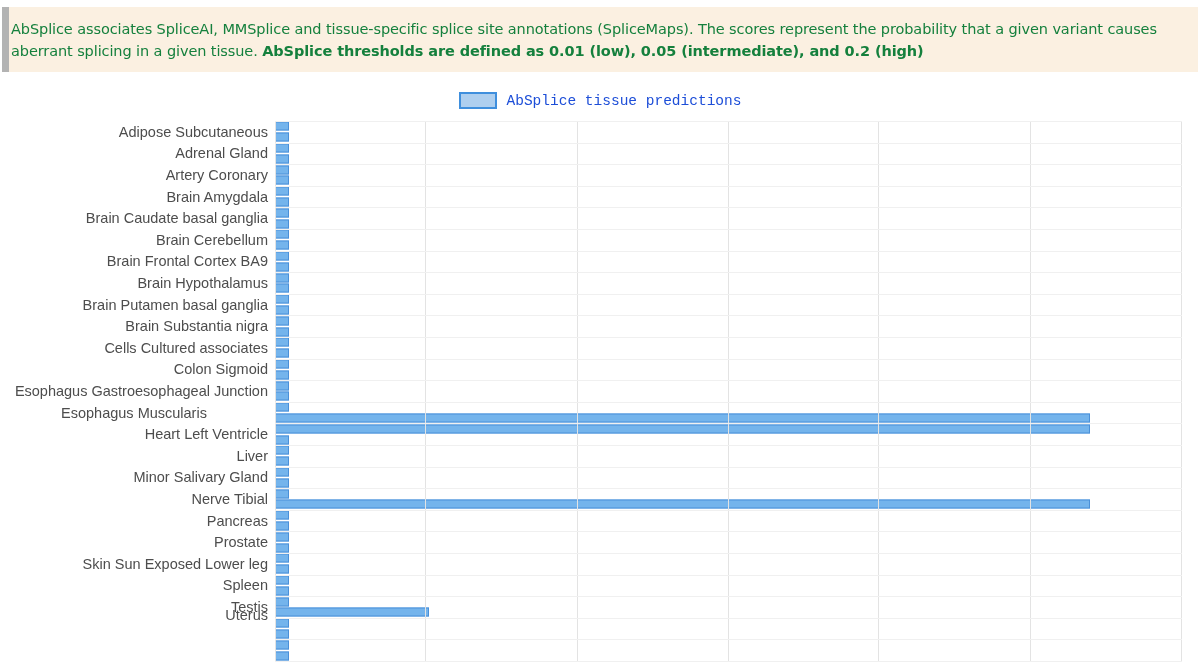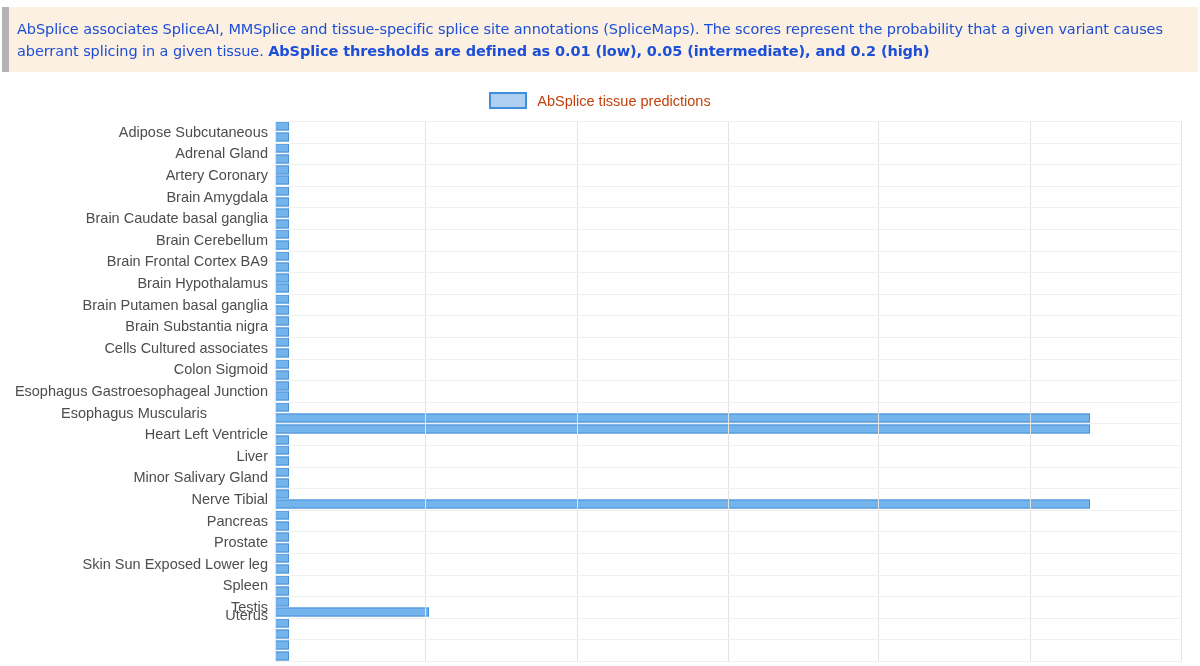--- a/index.html
+++ b/index.html
@@ -22,24 +22,24 @@
     top: 7px;
     width: 1196px;
     height: 65px;
     box-sizing: border-box;
     background: #fbf0e1;
     border-left: 7px solid #b3b3b3;
     display: flex;
     align-items: center;
   }
   .info-banner-text {
-    padding: 0 18px 0 8px;
+    padding: 0 18px 0 2px;
     font-size: 14.5px;
     line-height: 22px;
-    color: #1d4ed8;
+    color: #15803d;
     font-family: "DejaVu Sans", sans-serif;
     letter-spacing: -0.1px;
   }
   .info-banner-text b {
     font-weight: 700;
   }
 
   
   .chart-wrap {
     position: absolute;
@@ -61,22 +61,22 @@
   }
   .legend-swatch {
     width: 38px;
     height: 17px;
     box-sizing: border-box;
     background: #aecfef;
     border: 2px solid #3f8fdd;
   }
   .legend-label {
     font-size: 14.5px;
-    color: #c2410c;
-    font-family: Liberation Sans, sans-serif;
+    color: #1d4ed8;
+    font-family: Liberation Mono, monospace;
   }
 
   
   .plot {
     position: absolute;
     left: 275px;
     top: 41px;
     width: 907px;
     height: 540px;
   }

